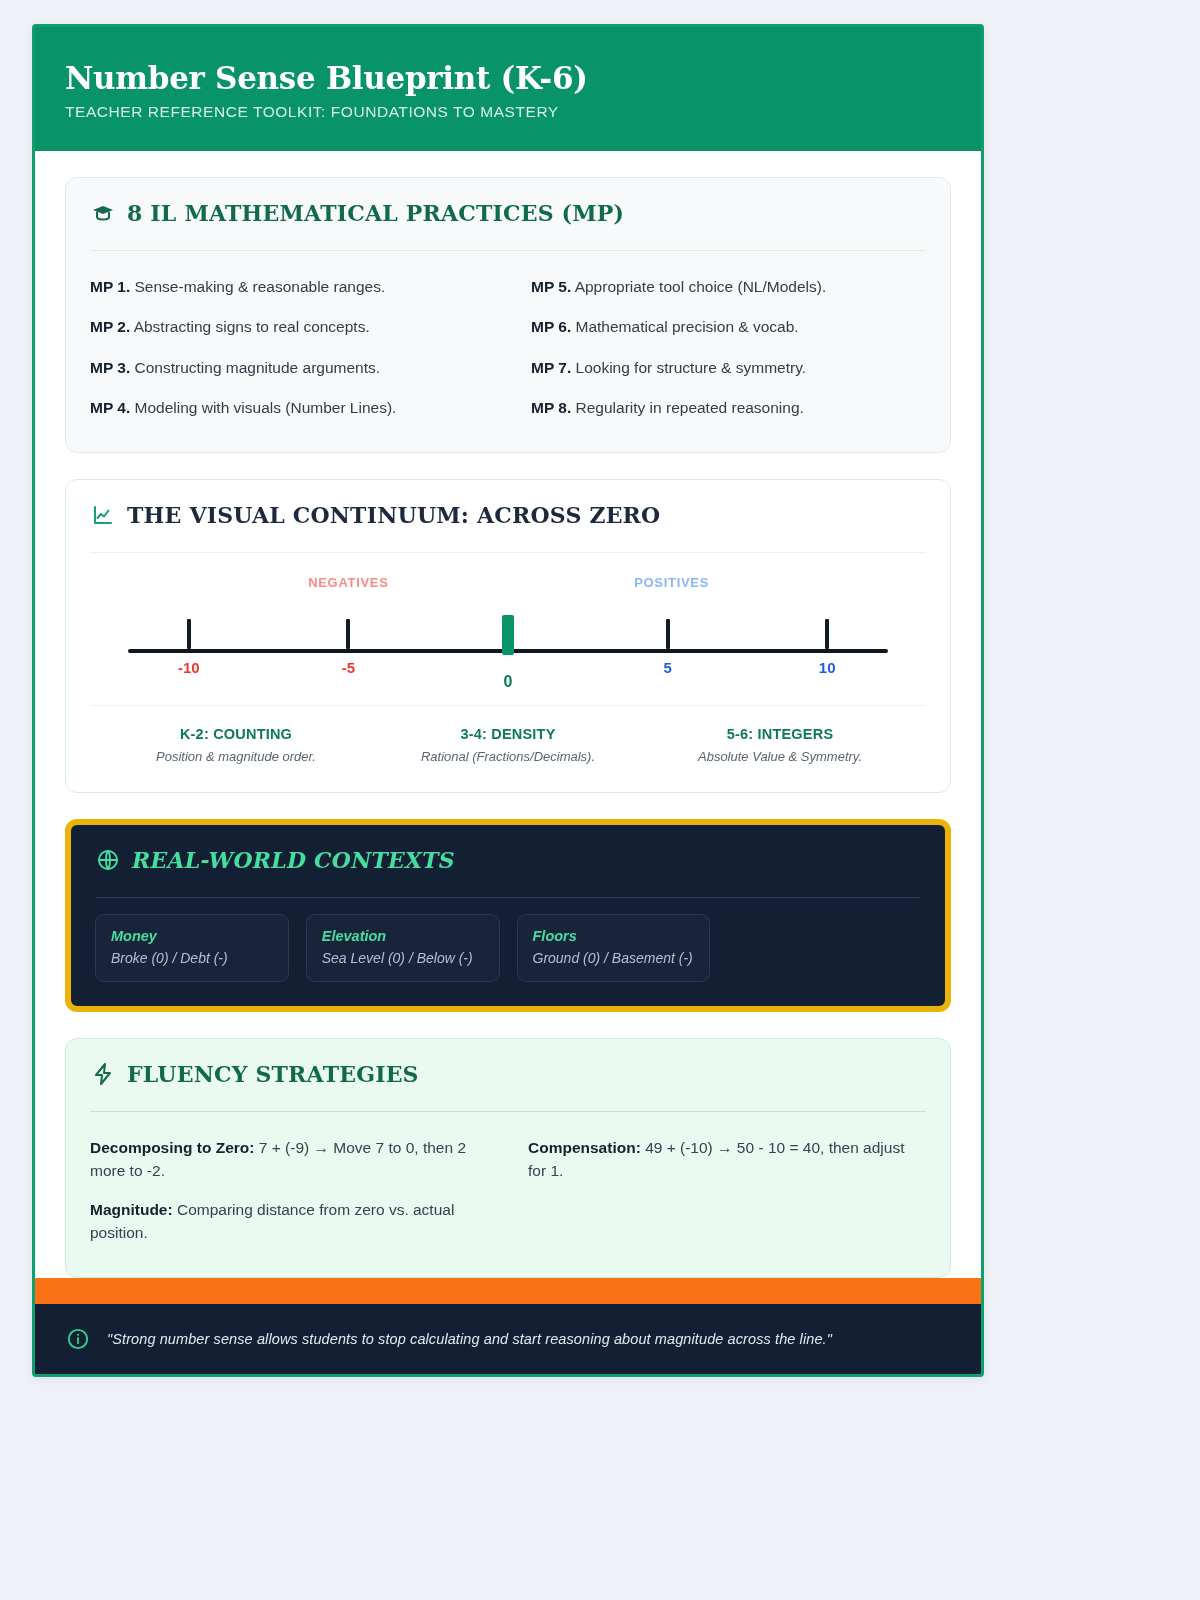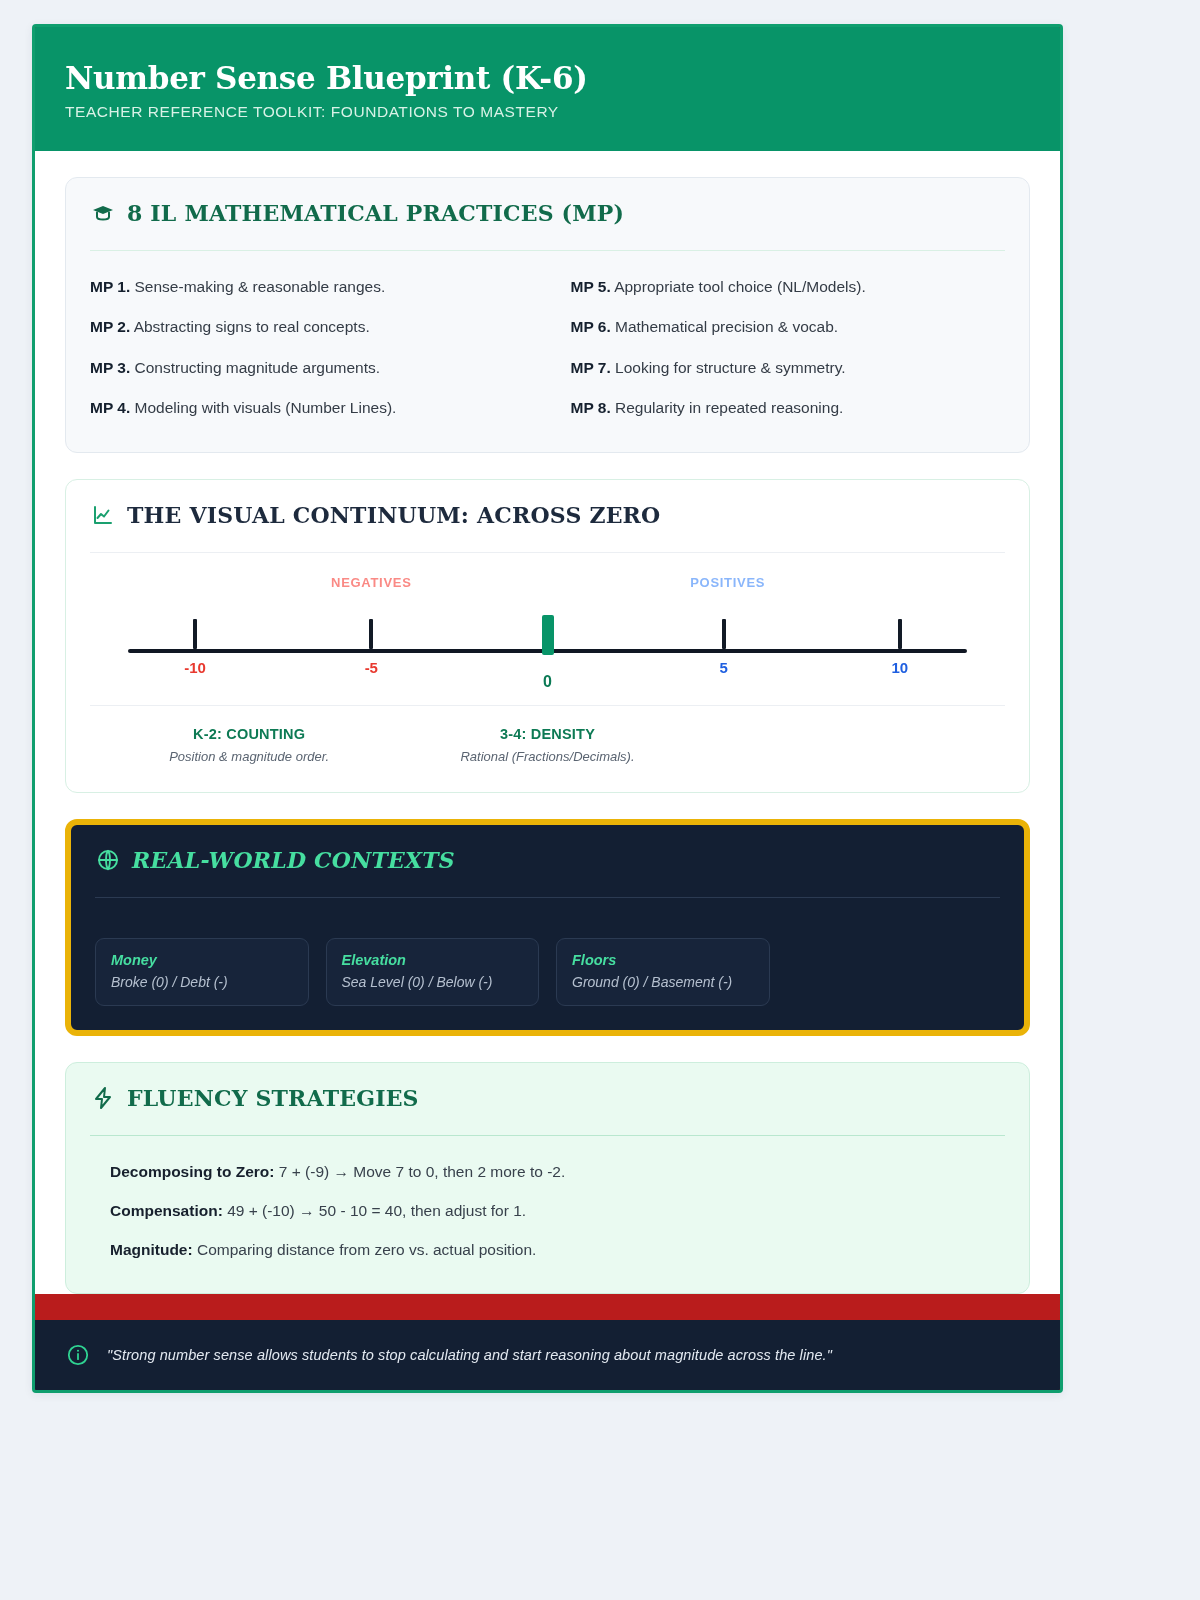--- a/index.html
+++ b/index.html
@@ -7,24 +7,24 @@
   html,body{
     width:1200px;height:1600px;
     background:#eef2f7;
     font-family:"Liberation Sans","DejaVu Sans",sans-serif;
     -webkit-font-smoothing:antialiased;
   }
   .page{width:1200px;height:1600px;padding:24px 32px;}
 
   
   .sheet{
-    width:1031px;
+    width:952px;
     border:3px solid #0f9e6e;
     border-radius:4px;
-    background:#b91c1c;
+    background:#f97316;
     overflow:hidden;
     box-shadow:0 2px 10px rgba(20,40,70,.07);
   }
 
   
   .hdr{
     background:#089468;
     padding:34px 30px 30px 30px;
   }
   .hdr-title{
@@ -119,27 +119,26 @@
   .stage-sep{border-top:1px solid #eceff3;margin-top:6px;}
   .stages{display:grid;grid-template-columns:repeat(3,1fr);padding:20px 10px 4px 10px;text-align:center;}
   .stage-t{font-size:14.5px;font-weight:700;color:#0d7a54;letter-spacing:.2px;}
   .stage-d{margin-top:7px;font-size:13px;font-style:italic;color:#5a6471;}
 
   
   .ctx-grid{display:grid;grid-template-columns:repeat(4,1fr);gap:17px;}
   .ctx-card{
     background:#17243a;border:1px solid #2b3a52;border-radius:9px;
     padding:13px 15px 15px 15px;
-    margin-top:24px;
   }
   .ctx-t{font-size:14.5px;font-weight:700;color:#46dea0;}
   .ctx-d{margin-top:6px;font-size:14px;color:#b5c0cf;}
 
   
-  .flu-grid{display:grid;grid-template-columns:1fr;column-gap:40px;row-gap:0;margin-left:20px;}
+  .flu-grid{display:grid;grid-template-columns:1fr 1fr;column-gap:40px;row-gap:0;}
   .flu-item{font-size:15.5px;color:#38414c;line-height:1.5;padding:8px 0;}
   .flu-item b{color:#17202d;font-weight:700;}
 
   
   .foot{
     background:#131f33;
     display:flex;align-items:center;gap:16px;
     padding:22px 30px;
   }
   .foot-q{
@@ -214,20 +213,24 @@
 
         <div class="stage-sep"></div>
         <div class="stages">
           <div>
             <div class="stage-t">K-2: COUNTING</div>
             <div class="stage-d">Position &amp; magnitude order.</div>
           </div>
           <div>
             <div class="stage-t">3-4: DENSITY</div>
             <div class="stage-d">Rational (Fractions/Decimals).</div>
+          </div>
+          <div>
+            <div class="stage-t">5-6: INTEGERS</div>
+            <div class="stage-d">Absolute Value &amp; Symmetry.</div>
           </div>
         </div>
       </section>
 
       <section class="panel panel-dark">
         <div class="panel-head">
           <span class="ico">
             <svg width="24" height="24" viewBox="0 0 24 24" fill="none" stroke="#46dea0" stroke-width="1.9" stroke-linecap="round">
               <circle cx="12" cy="12" r="9"></circle>
               <path d="M3 12h18"></path>

